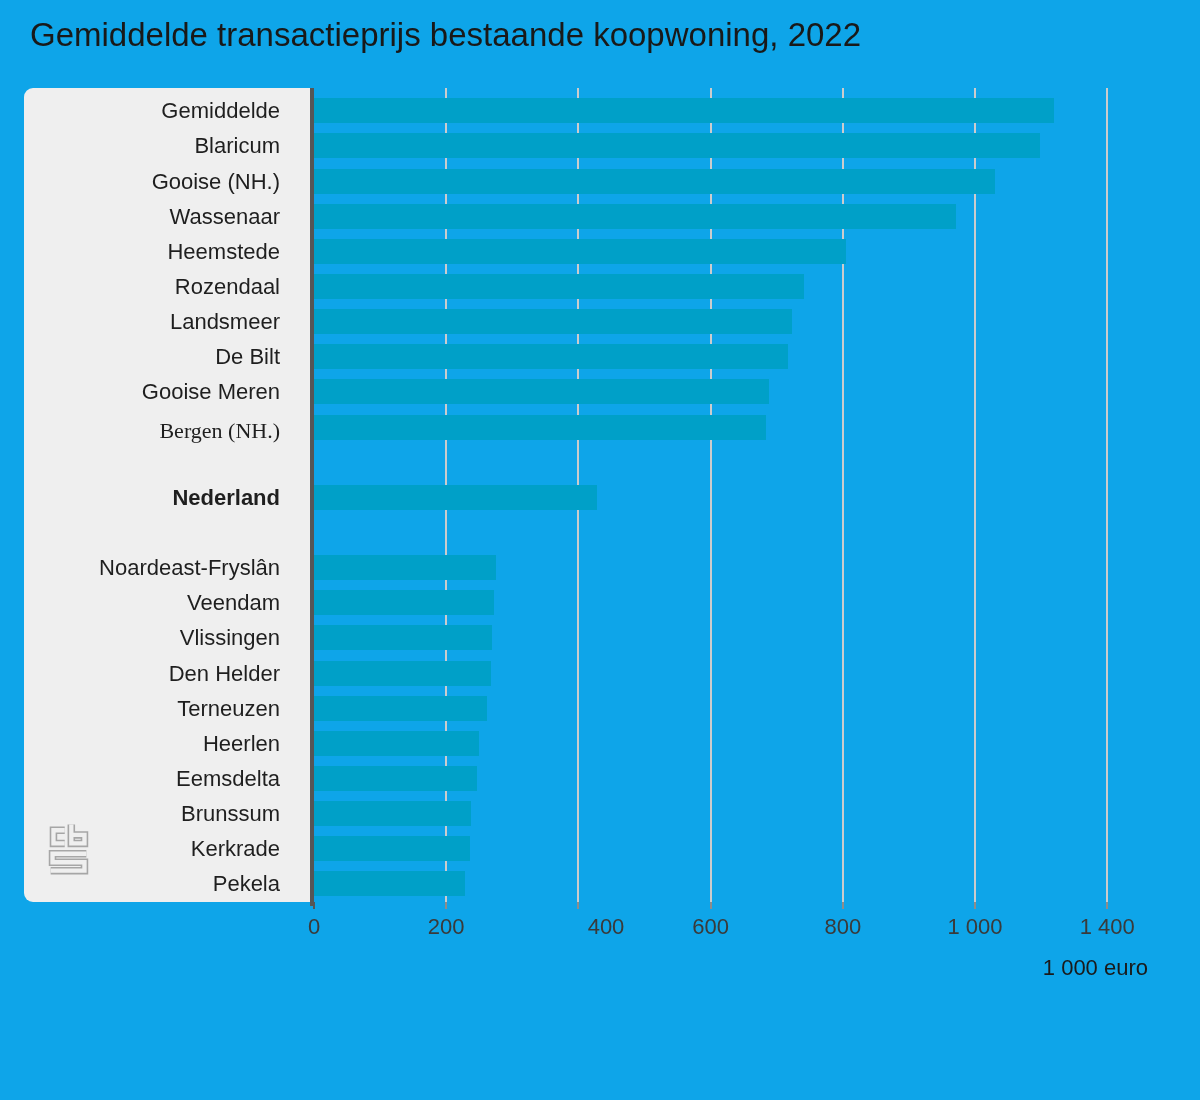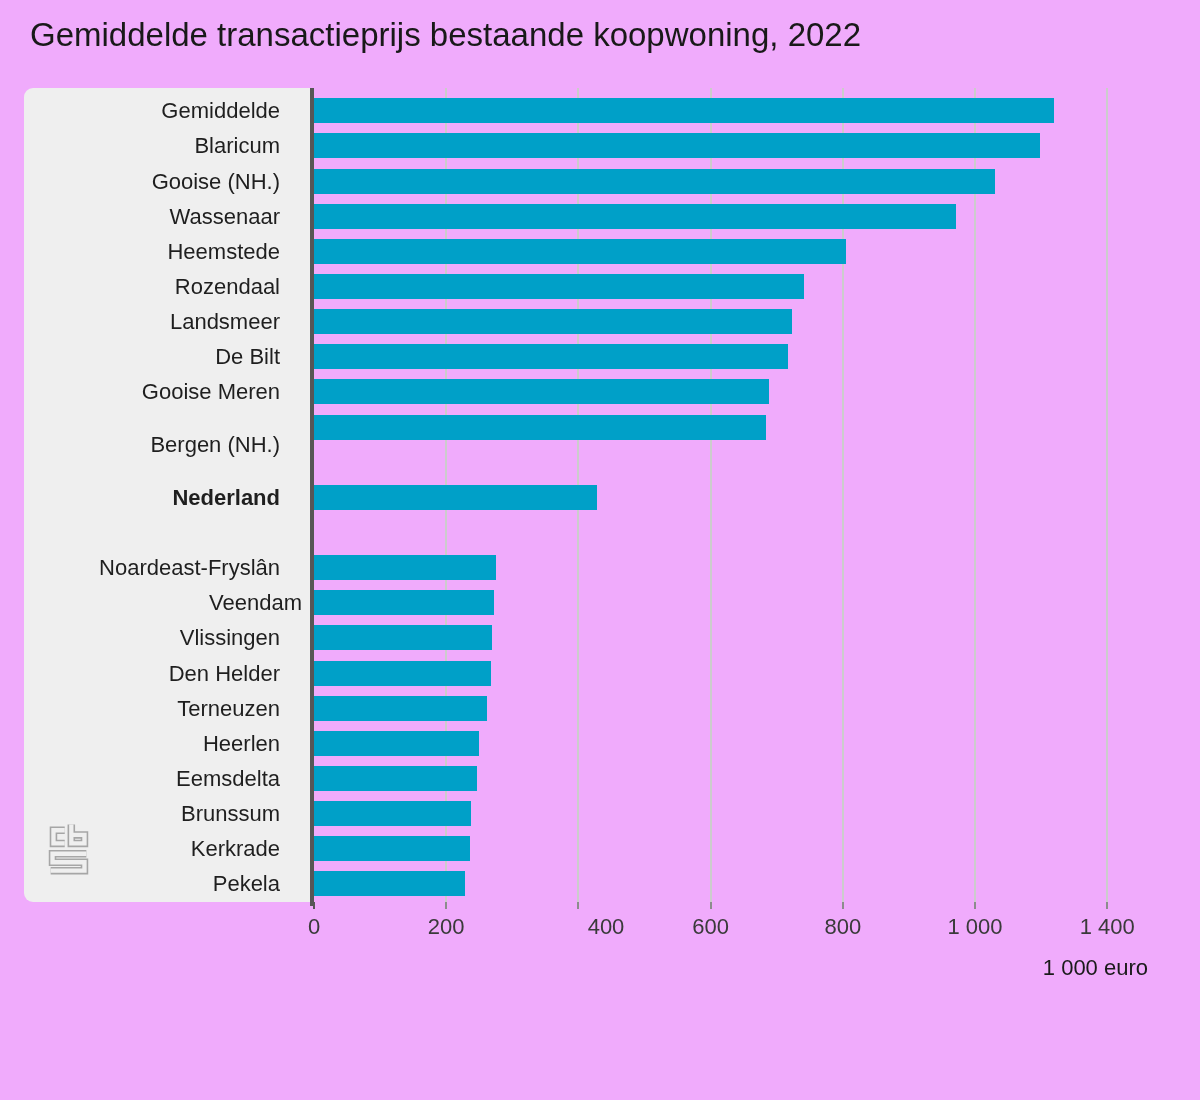--- a/index.html
+++ b/index.html
@@ -1,17 +1,17 @@
 <!DOCTYPE html>
 <html><head>
 <meta charset="utf-8">
 <style>
   html,body{margin:0;padding:0;background:#ffffff;}
   .stage{
-    position:relative;width:1200px;height:1100px;background:#f0abfc;
+    position:relative;width:1200px;height:1100px;background:#0ea5e9;
     font-family:"Liberation Sans", sans-serif;color:#1a1a1a;overflow:hidden;
   }
   .title{
     position:absolute;left:30px;top:16px;font-size:33px;font-weight:400;
     color:#191919;letter-spacing:0;white-space:nowrap;
   }
   .chart{position:absolute;left:24px;top:88px;width:1126px;height:814px;}
   .label-panel{
     position:absolute;left:0;top:0;width:286px;height:814px;
     background:#efefef;border-radius:9px 0 0 9px;
@@ -96,24 +96,24 @@
     <div id="cat-labels">
         <div class="cat-label" style="top: 10.3px;">Gemiddelde</div>
         <div class="cat-label" style="top: 45.44px;">Blaricum</div>
         <div class="cat-label" style="top: 80.58px;">Gooise (NH.)</div>
         <div class="cat-label" style="top: 115.72px;">Wassenaar</div>
         <div class="cat-label" style="top: 150.86px;">Heemstede</div>
         <div class="cat-label" style="top: 186px;">Rozendaal</div>
         <div class="cat-label" style="top: 221.14px;">Landsmeer</div>
         <div class="cat-label" style="top: 256.28px;">De Bilt</div>
         <div class="cat-label" style="top: 291.42px;">Gooise Meren</div>
-        <div class="cat-label" style="top: 344px;">Bergen (NH.)</div>
+        <div class="cat-label" style="top: 330px; font-family: Liberation Serif, serif;">Bergen (NH.)</div>
         <div class="cat-label bold" style="top: 396.84px;">Nederland</div>
         <div class="cat-label" style="top: 467.12px;">Noardeast-Fryslân</div>
-        <div class="cat-label" style="top: 502.26px; padding-left: 22px;">Veendam</div>
+        <div class="cat-label" style="top: 502.26px;">Veendam</div>
         <div class="cat-label" style="top: 537.4px;">Vlissingen</div>
         <div class="cat-label" style="top: 572.54px;">Den Helder</div>
         <div class="cat-label" style="top: 607.68px;">Terneuzen</div>
         <div class="cat-label" style="top: 642.82px;">Heerlen</div>
         <div class="cat-label" style="top: 677.96px;">Eemsdelta</div>
         <div class="cat-label" style="top: 713.1px;">Brunssum</div>
         <div class="cat-label" style="top: 748.24px;">Kerkrade</div>
         <div class="cat-label" style="top: 783.38px;">Pekela</div>
       </div>
     <div id="x-axis">

